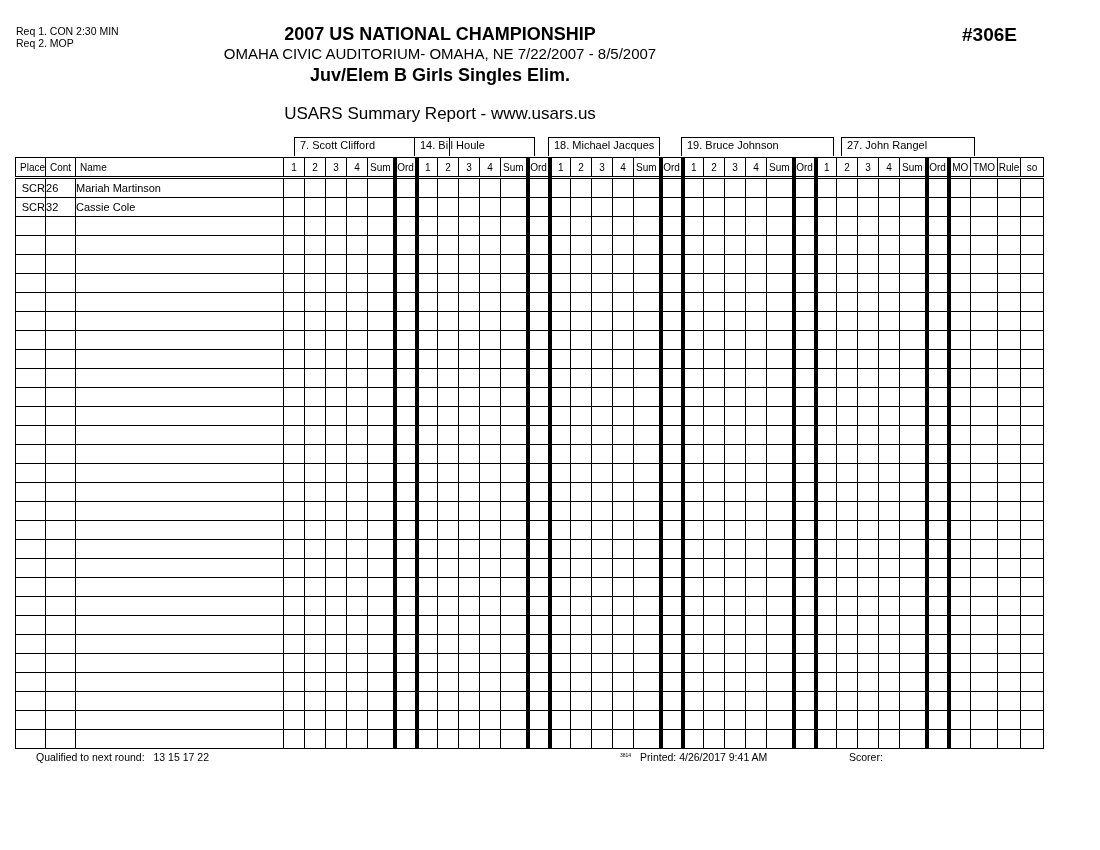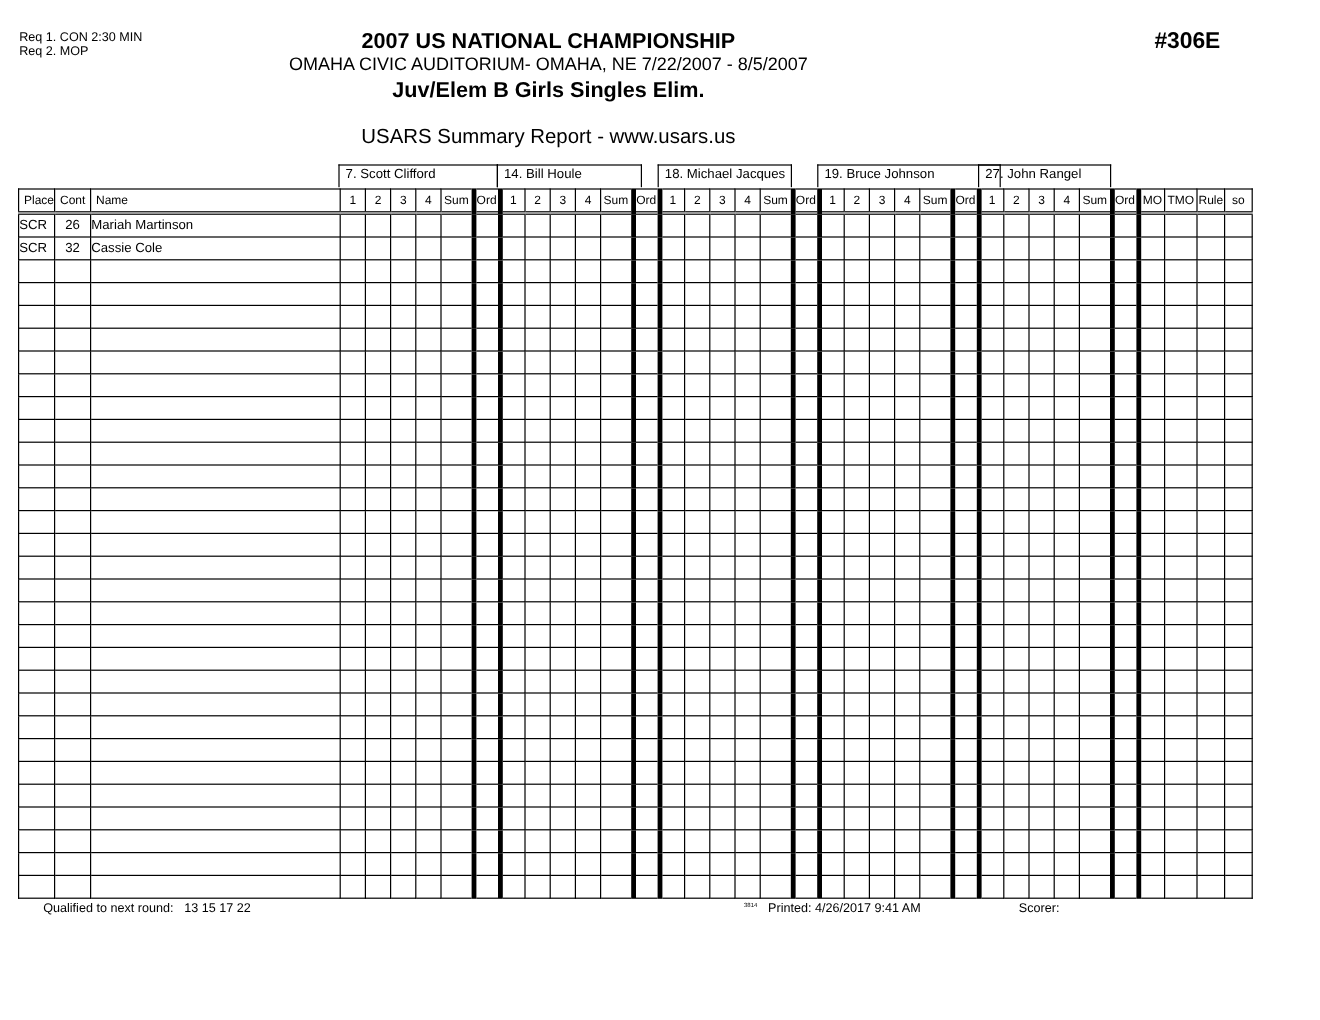--- a/index.html
+++ b/index.html
@@ -1,35 +1,35 @@
 <!DOCTYPE html>
 <html><head>
 <meta charset="utf-8">
 <style>
   html, body { margin:0; padding:0; background:#fff; }
   body { width:1100px; height:850px; position:relative; font-family:"Liberation Sans", sans-serif; color:#000; overflow:hidden; }
   .abs { position:absolute; }
   .req { left:16px; top:25px; font-size:10.5px; line-height:12px; }
-  .title { left:0; width:880px; text-align:center;padding-left:17px; }
+  .title { left:0; width:880px; text-align:center; }
   .t1 { top:24px; font-size:18px; font-weight:bold; }
   .t2 { top:45px; font-size:15px; }
   .t3 { top:65px; font-size:18px; font-weight:bold; }
   .t4 { top:104px; font-size:17px; }
   .evno { left:962px; top:24px; font-size:19px; font-weight:bold; }
 
   .judges { top:137px; left:282px; height:20px; }
   .judge { position:absolute; top:0; height:19px; border-top:1px solid #000; border-left:1px solid #000; border-right:1px solid #000; font-size:11px; line-height:14px; padding-left:5px; box-sizing:border-box; }
 
   table.grid { position:absolute; left:15px; top:157px; border-collapse:collapse; table-layout:fixed; }
   table.grid td, table.grid th { border:1px solid #000; padding:0; font-weight:normal; overflow:hidden; white-space:nowrap; }
   table.grid th { height:18px; font-size:10px; text-align:center; border-bottom:3px double #000; }
   table.grid th.left { text-align:left; padding-left:4px; }
   table.grid td { height:18px; font-size:11px; }
-  td.place { text-align:left; padding-left:2px; }
-  td.cont { text-align:center; }
+  td.place { text-align:right; padding-left:2px; }
+  td.cont { text-align:left; }
   td.name { padding-left:4px; }
   .thick-l { border-left:4px solid #000 !important; }
 
   .foot { top:751px; font-size:10.5px; }
   .tiny { font-size:5px; vertical-align:super; margin-right:6px; }
 </style>
 </head>
 <body>
 
 <div class="abs req">
@@ -37,25 +37,25 @@
   <div>Req  2.  MOP</div>
 </div>
 
 <div class="abs title t1">2007 US NATIONAL CHAMPIONSHIP</div>
 <div class="abs title t2">OMAHA CIVIC AUDITORIUM- OMAHA, NE  7/22/2007 - 8/5/2007</div>
 <div class="abs title t3">Juv/Elem B Girls Singles Elim.</div>
 <div class="abs title t4">USARS Summary Report - www.usars.us</div>
 <div class="abs evno">#306E</div>
 
 <div class="abs judges">
-  <div class="judge" style="left:0;width:133px">7.  Scott Clifford</div>
+  <div class="judge" style="left:12px;width:156px">7.  Scott Clifford</div>
   <div class="judge" style="left:132px;width:121px">14.  Bill Houle</div>
   <div class="judge" style="left:266px;width:112px">18.  Michael Jacques</div>
   <div class="judge" style="left:399px;width:153px">19.  Bruce Johnson</div>
-  <div class="judge" style="left:533px;width:111px">27.  John Rangel</div>
+  <div class="judge" style="left:559px;width:134px">27.  John Rangel</div>
 </div>
 
 <table class="grid">
   <colgroup id="cols">
       <col style="width: 29px;">
       <col style="width: 30px;">
       <col style="width: 208px;">
       <col style="width: 21px;">
       <col style="width: 21px;">
       <col style="width: 21px;">

